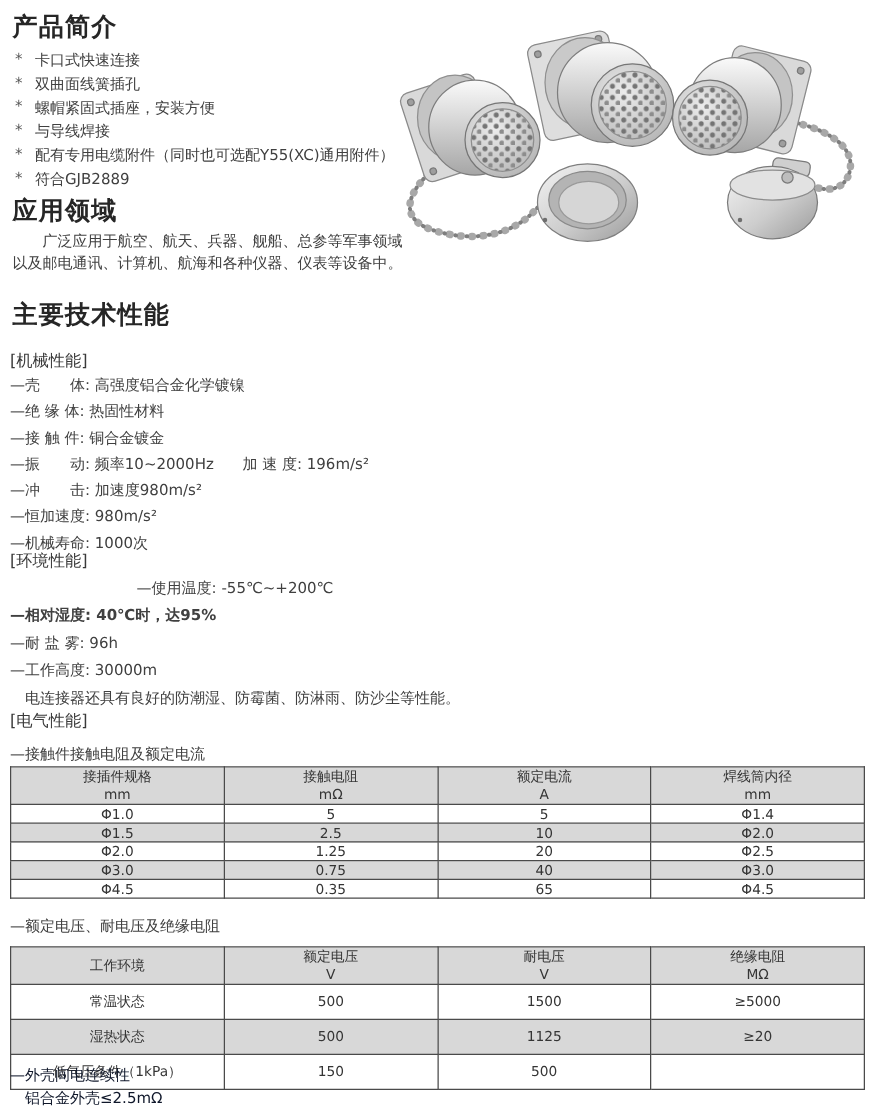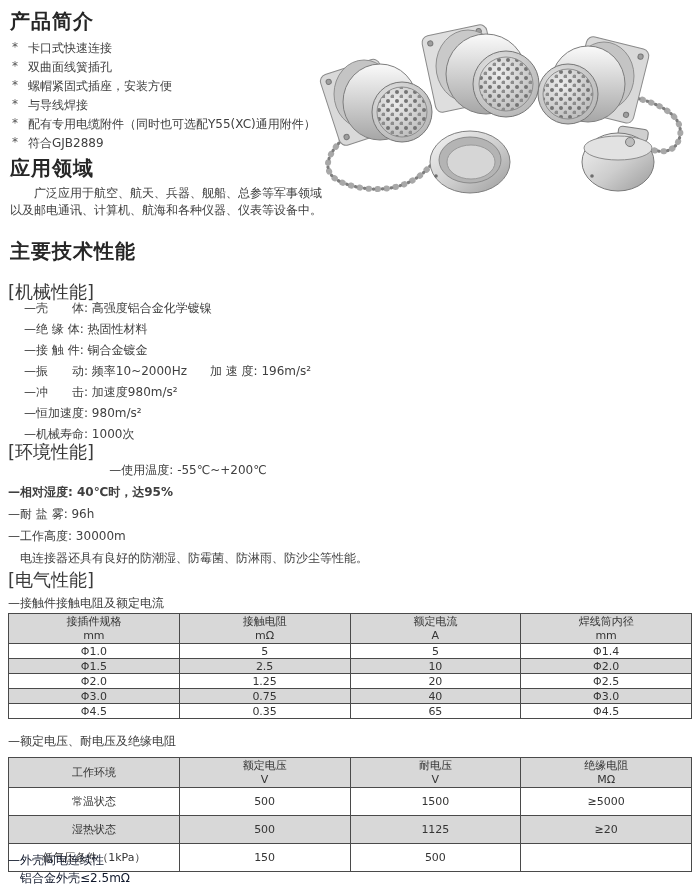--- a/index.html
+++ b/index.html
@@ -4,21 +4,21 @@
 <style>
   * { box-sizing: border-box; }
   html,body { margin:0; padding:0; }
   body {
     width:700px; height:887px; background:#ffffff;
     font-family:"DejaVu Sans","Liberation Sans",sans-serif;
     color:#3c3c3c; position:relative; overflow:hidden;
   }
   .abs { position:absolute; }
   .h-lg { font-size:20px; font-weight:600; color:#262626; letter-spacing:1px; }
-  .h-sm { font-size:18px; color:#3a3a3a; }
+  .h-sm { font-size:13px; color:#3a3a3a; }
   .body-txt { font-size:12px; color:#404040; }
 
   
   .bullet-line { display:flex; align-items:flex-start; height:19px; font-size:12px; color:#404040; }
   .bullet-line .star { width:16px; color:#555; font-size:12px; }
 
   
   .spec-line { height:21px; font-size:12px; color:#404040; white-space:pre; }
 
   
@@ -158,21 +158,21 @@
 
 <div class="abs h-lg" style="left:10px; top:155px;">应用领域</div>
 <div class="abs" style="left:10px; top:185px; width:345px;">
   <div class="app-line indent">广泛应用于航空、航天、兵器、舰船、总参等军事领域</div>
   <div class="app-line">以及邮电通讯、计算机、航海和各种仪器、仪表等设备中。</div>
 </div>
 
 <div class="abs h-lg" style="left:10px; top:238px;">主要技术性能</div>
 
 <div class="abs h-sm" style="left:8px; top:280px;">[机械性能]</div>
-<div class="abs" style="left:24px; top:300px;">
+<div class="abs" style="left:8px; top:300px;">
   <div class="spec-line">—壳　　体: 高强度铝合金化学镀镍</div>
   <div class="spec-line">—绝 缘 体: 热固性材料</div>
   <div class="spec-line">—接 触 件: 铜合金镀金</div>
   <div class="spec-line">—振　　动: 频率10~2000Hz      加 速 度: 196m/s²</div>
   <div class="spec-line">—冲　　击: 加速度980m/s²</div>
   <div class="spec-line">—恒加速度: 980m/s²</div>
   <div class="spec-line">—机械寿命: 1000次</div>
 </div>
 
 <div class="abs h-sm" style="left:8px; top:440px;">[环境性能]</div>

